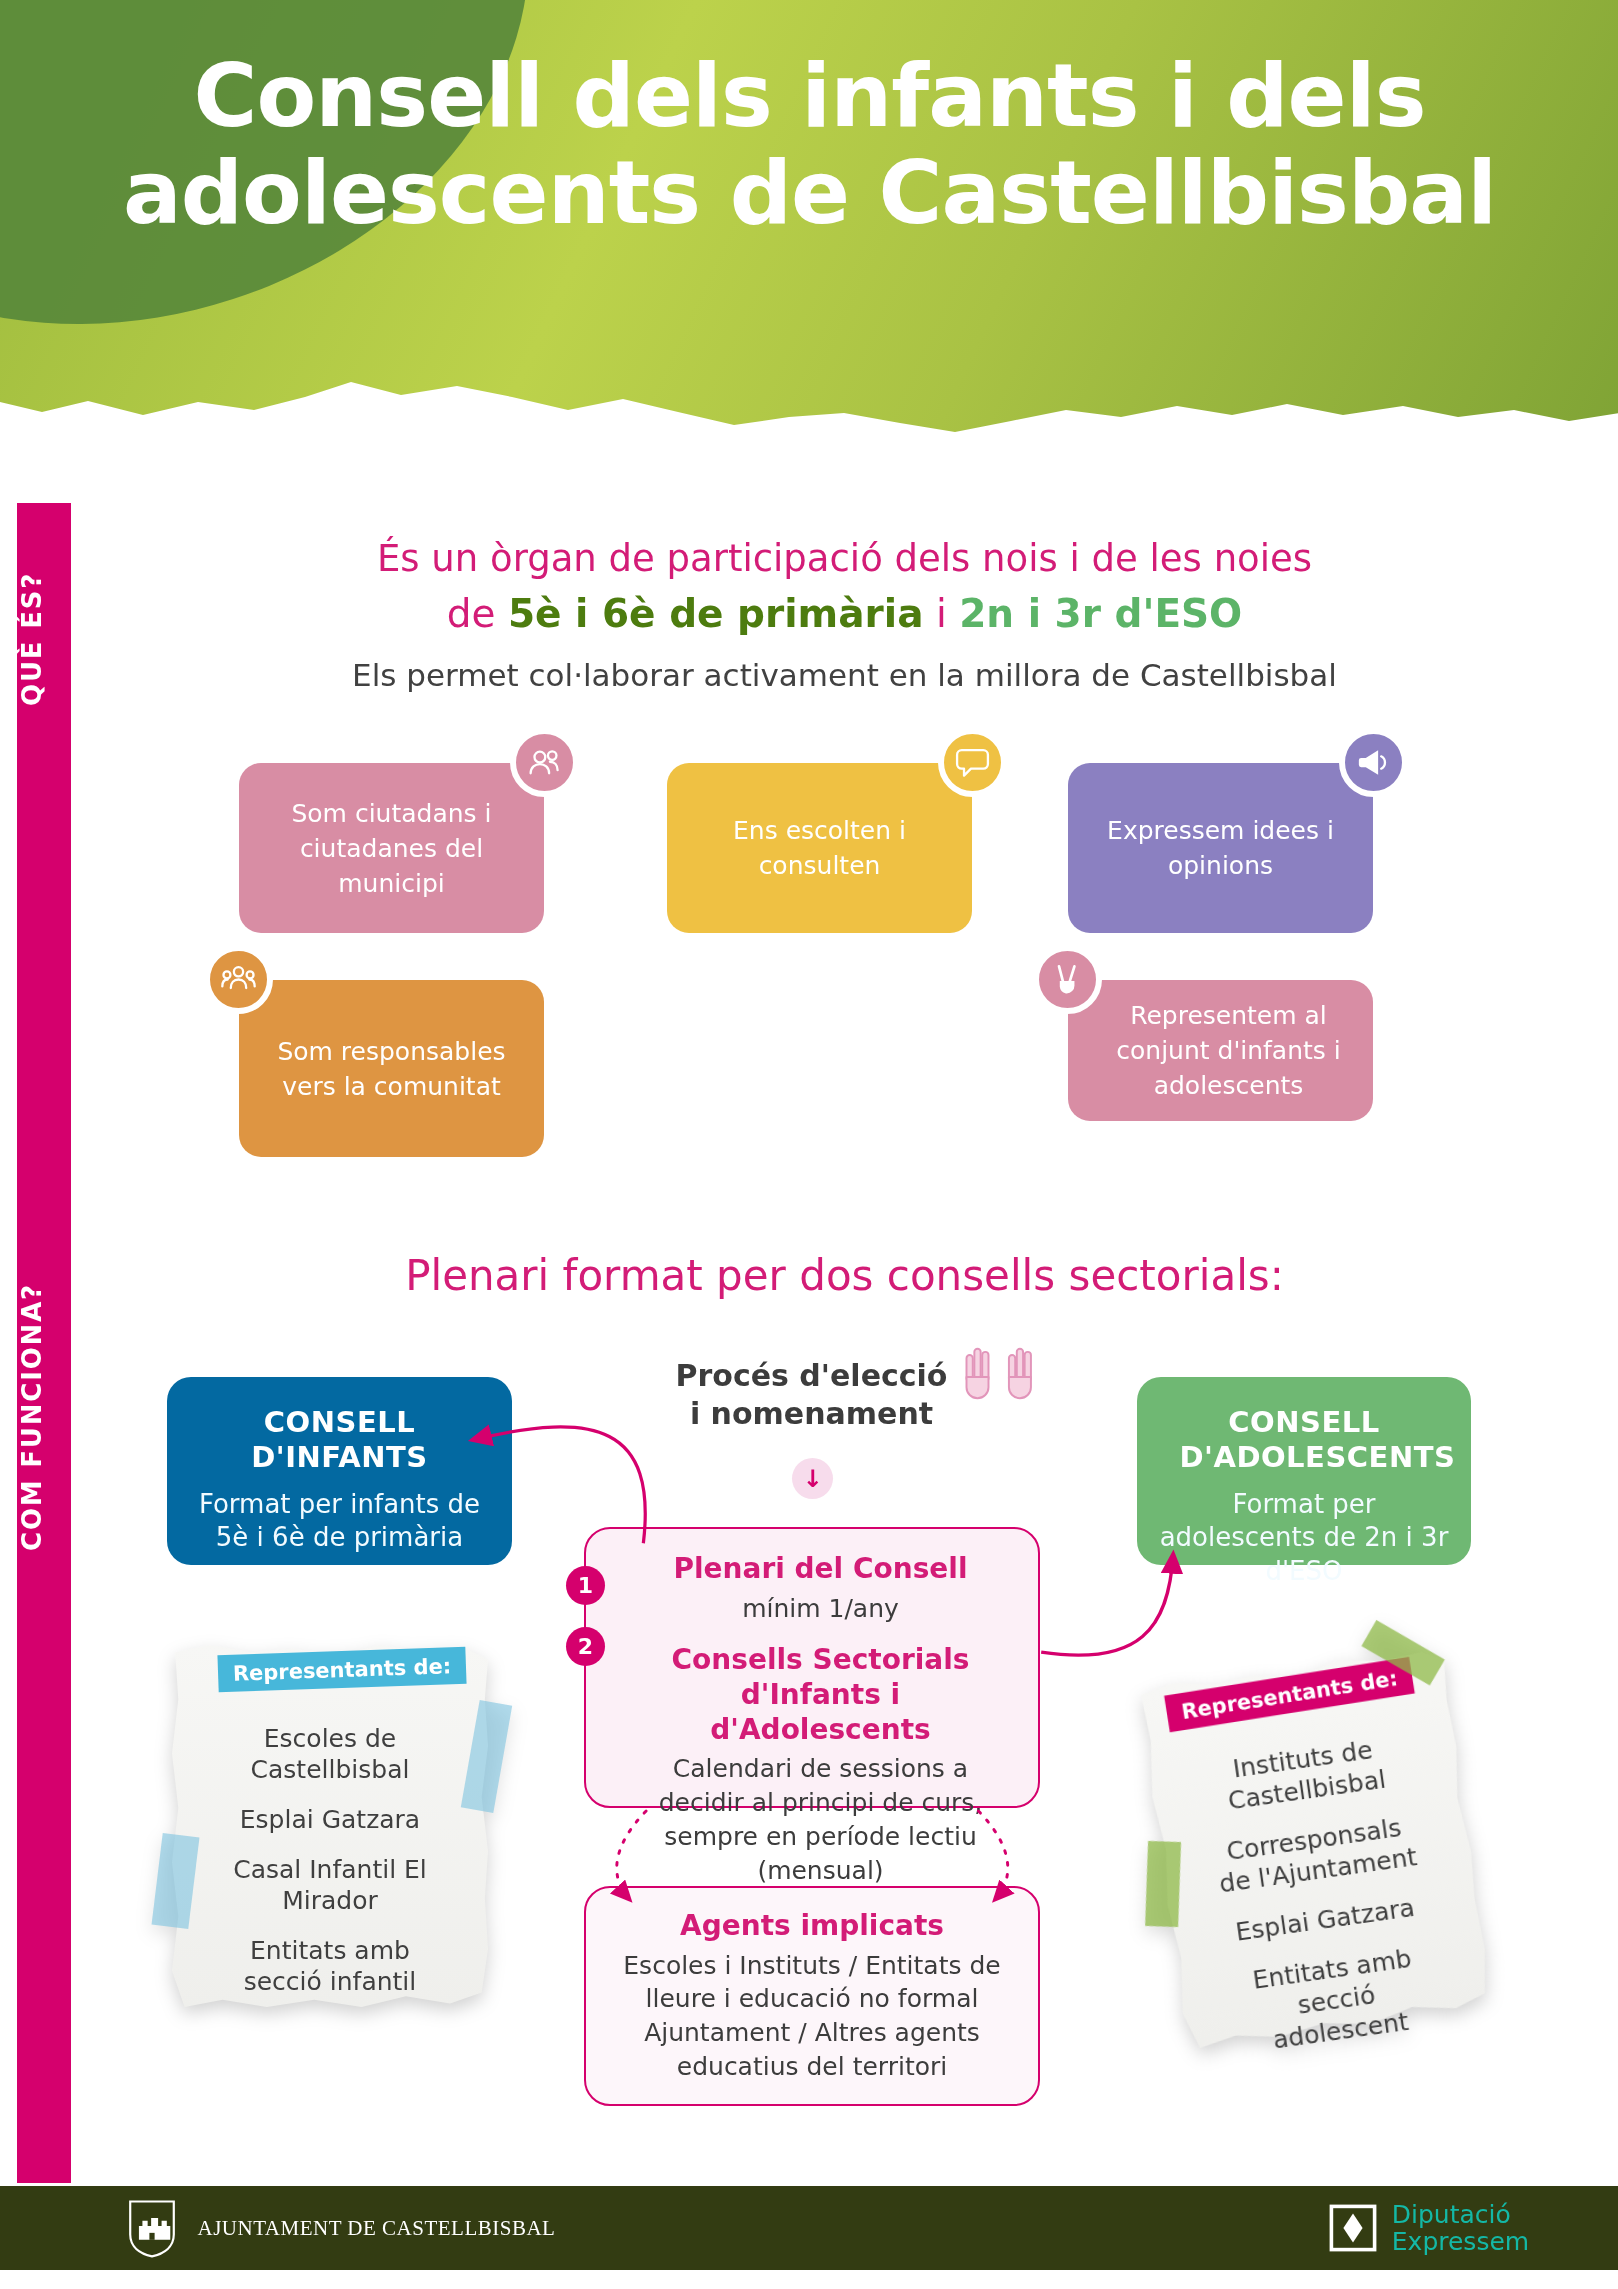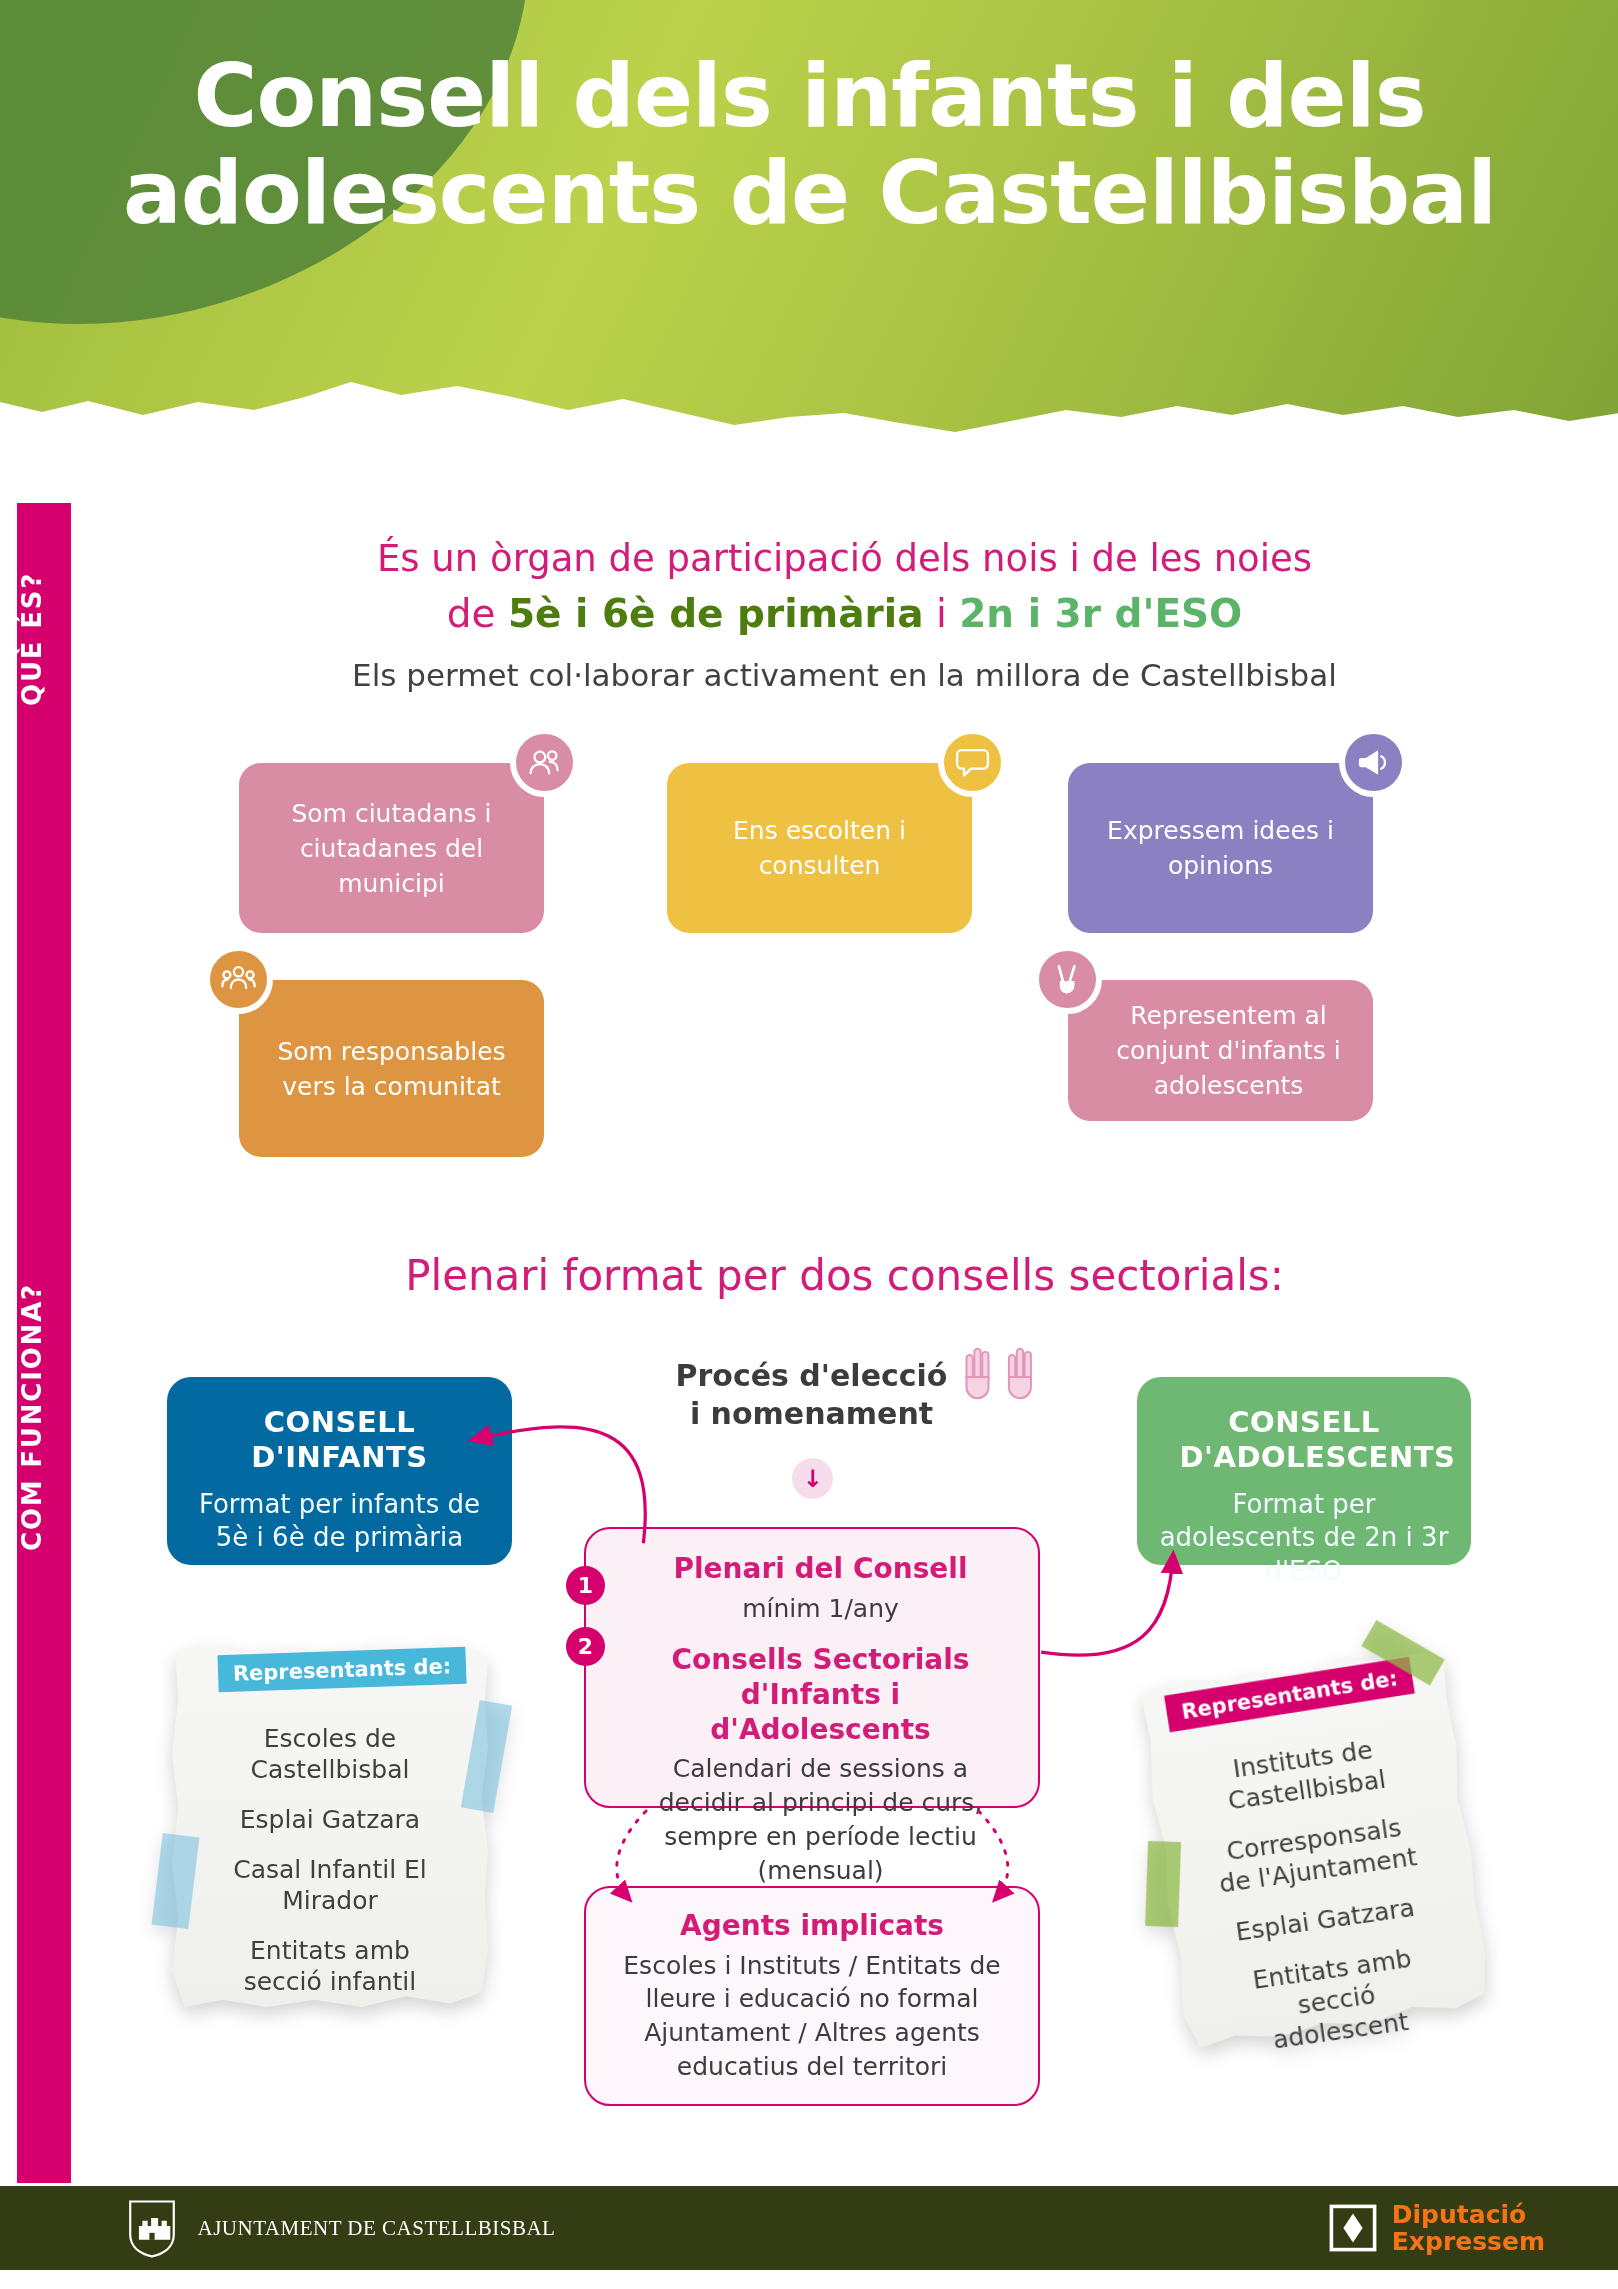--- a/index.html
+++ b/index.html
@@ -114,21 +114,21 @@
   .tape.g2{left:-18.5px;top:155px;width:33px;height:85px;transform:rotate(10deg);}
 
   
   .overlay{position:absolute;left:0;top:0;width:1619px;height:2290px;pointer-events:none;}
 
   
   .footer{position:absolute;left:0;top:2186px;width:1619px;height:84px;background:#333c12;}
   .footer-left{position:absolute;left:125px;top:0;height:100%;display:flex;align-items:center;gap:18.5px;}
   .footer-left .muni{color:#fff;font-size:21px;letter-spacing:0.5px;font-family:"Liberation Serif",serif;}
   .footer-right{position:absolute;left:1329px;top:0;height:100%;display:flex;align-items:center;gap:14.8px;}
-  .dipu-text{color:#f97316;font-weight:bold;font-size:25px;line-height:1.08;}
+  .dipu-text{color:#14b8a6;font-weight:normal;font-size:25px;line-height:1.08;}
 </style>
 </head>
 <body>
 
 <div id="page">
 
   <div class="header">
     <div class="header-corner"></div>
     <div class="header-title">
       <div>Consell dels infants i dels</div>

